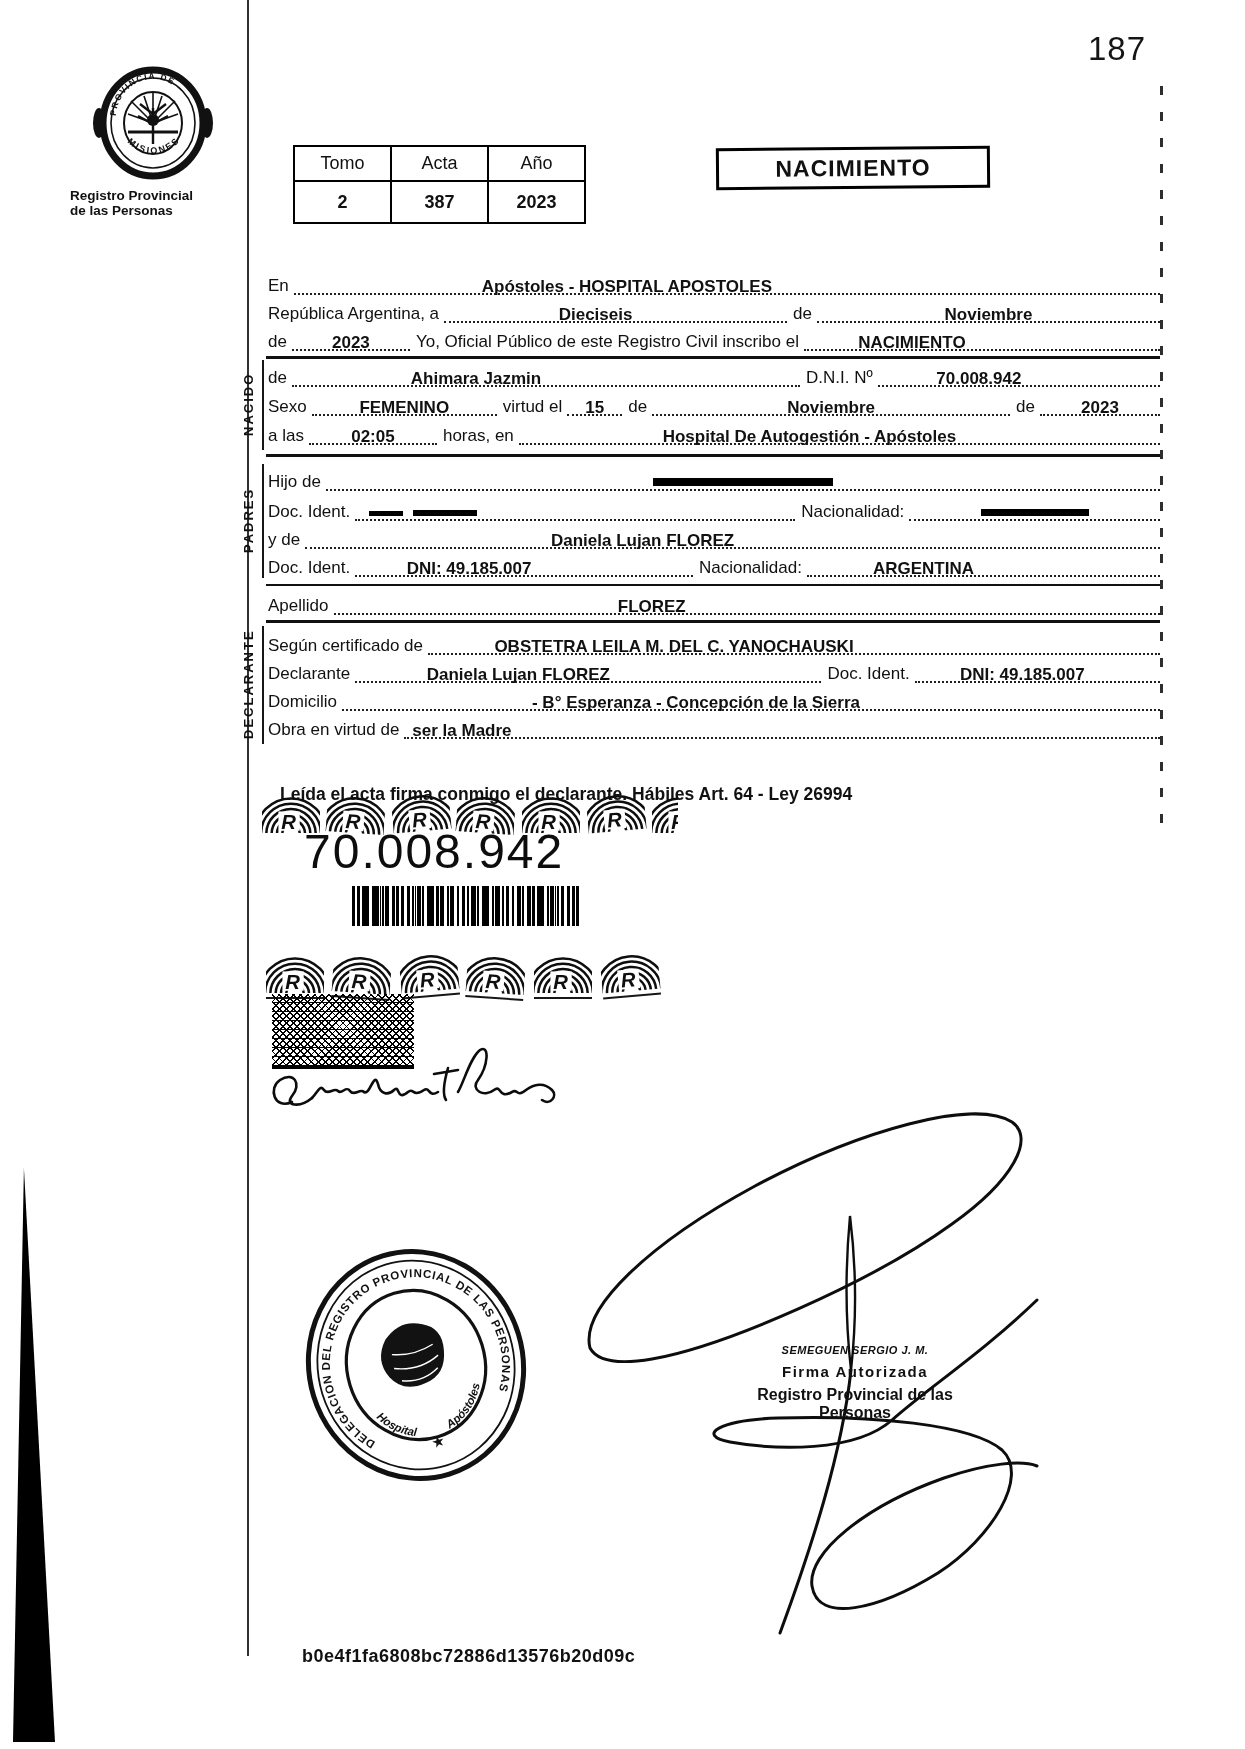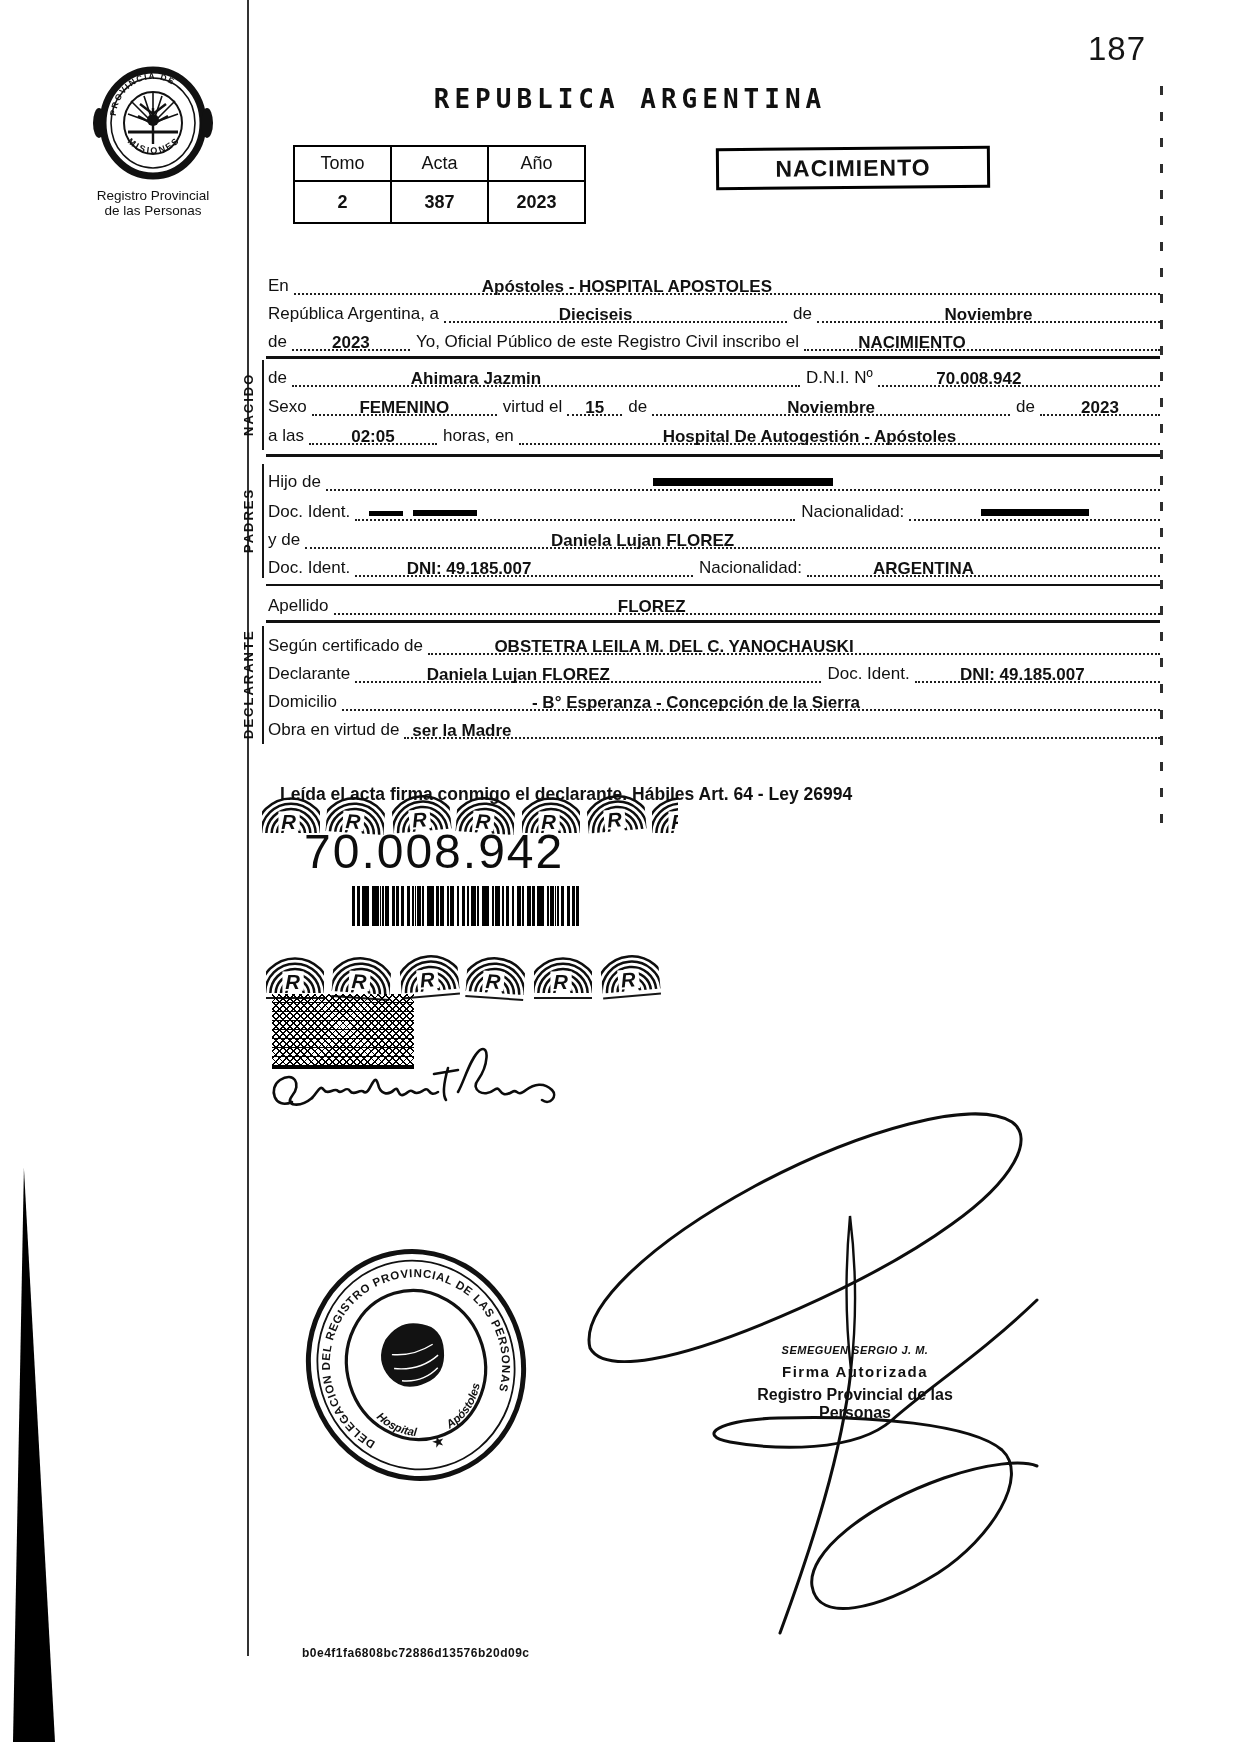--- a/index.html
+++ b/index.html
@@ -16,22 +16,22 @@
   
   .rec-table{position:absolute;left:293px;top:145px;border-collapse:collapse;}
   .rec-table td{border:2.5px solid #000;width:93px;text-align:center;font-size:18px;}
   .rec-table tr:first-child td{height:31px;}
   .rec-table tr:last-child td{height:38px;font-weight:bold;}
   .rectype-box{position:absolute;left:716px;top:147px;width:268px;height:36px;border:3px solid #000;
         display:flex;align-items:center;justify-content:center;font-weight:bold;font-size:23px;
         letter-spacing:1px;transform:rotate(-.5deg);}
   
   .emblem{position:absolute;left:86px;top:66px;}
-  .emblem-caption{position:absolute;left:70px;top:188px;width:166px;text-align:center;
-        font-size:13.5px;font-weight:400;line-height:15px;}
+  .emblem-caption{position:absolute;left:70px;top:188px;width:166px;
+        font-size:13.5px;font-weight:700;line-height:15px;}
   
   .frow{position:absolute;left:268px;width:892px;height:27px;display:flex;align-items:flex-end;
         font-size:17px;line-height:1;}
   .flabel,.fmid{white-space:nowrap;padding:0 5px 1px 0;}
   .fmid{padding-left:6px;}
   .fdots{border-bottom:2px dotted #1f1f1f;display:flex;align-items:center;justify-content:center;min-width:0;}
   .fval{position:relative;font-weight:bold;white-space:nowrap;margin-bottom:-2px;}
   .vlabel{position:absolute;left:238px;width:20px;display:flex;align-items:center;justify-content:center;
         writing-mode:vertical-rl;transform:rotate(180deg);font-size:13px;font-weight:bold;letter-spacing:2px;}
   .bracket{position:absolute;left:262px;width:2px;background:#161616;}
@@ -57,21 +57,21 @@
       repeating-linear-gradient(0deg,#000 0 1px,transparent 1px 9px);}
   .mother-sig{position:absolute;left:262px;top:1040px;}
   .black-wedge{position:absolute;left:13px;top:1168px;width:42px;height:574px;background:#000;
       clip-path:polygon(26% 0,0 100%,100% 100%);}
   .round-stamp{position:absolute;left:296px;top:1238px;transform:rotate(-17deg);}
   .big-sig{position:absolute;left:520px;top:1058px;}
   .auth{position:absolute;left:735px;top:1344px;width:240px;text-align:center;}
   .auth-name{font-size:11px;font-weight:bold;letter-spacing:.5px;font-style:italic;}
   .auth-role{font-size:15px;font-weight:bold;letter-spacing:1.5px;margin-top:7px;}
   .auth-office{font-size:16px;font-weight:bold;margin-top:6px;}
-  .hash{position:absolute;left:302px;top:1646px;font-size:12px;font-weight:bold;letter-spacing:.5px;}
+  .hash{position:absolute;left:302px;top:1646px;font-size:18px;font-weight:bold;letter-spacing:.5px;}
 </style>
 </head>
 <body>
 
 <div id="page">
 
   <div class="vline-left"></div>
   <div class="vline-right"></div>
 
   <div class="page-number">187</div>
@@ -97,21 +97,20 @@
     <path id="embBot" d="M33,62 A36,38 0 0 0 101,62" fill="none"></path>
     <text font-size="9" font-weight="bold" letter-spacing="2" fill="#111">
       <textPath href="#embBot" startOffset="18%">MISIONES</textPath>
     </text>
   </svg>
   <div class="emblem-caption">
     <div>Registro Provincial</div>
     <div>de las Personas</div>
   </div>
 
-  <div class="doc-title">REPUBLICA ARGENTINA</div>
 
   <table class="rec-table">
     <tbody>
         <tr>
       <td>Tomo</td>
       <td>Acta</td>
       <td>Año</td>
     </tr>
     <tr>
       <td>2</td>

